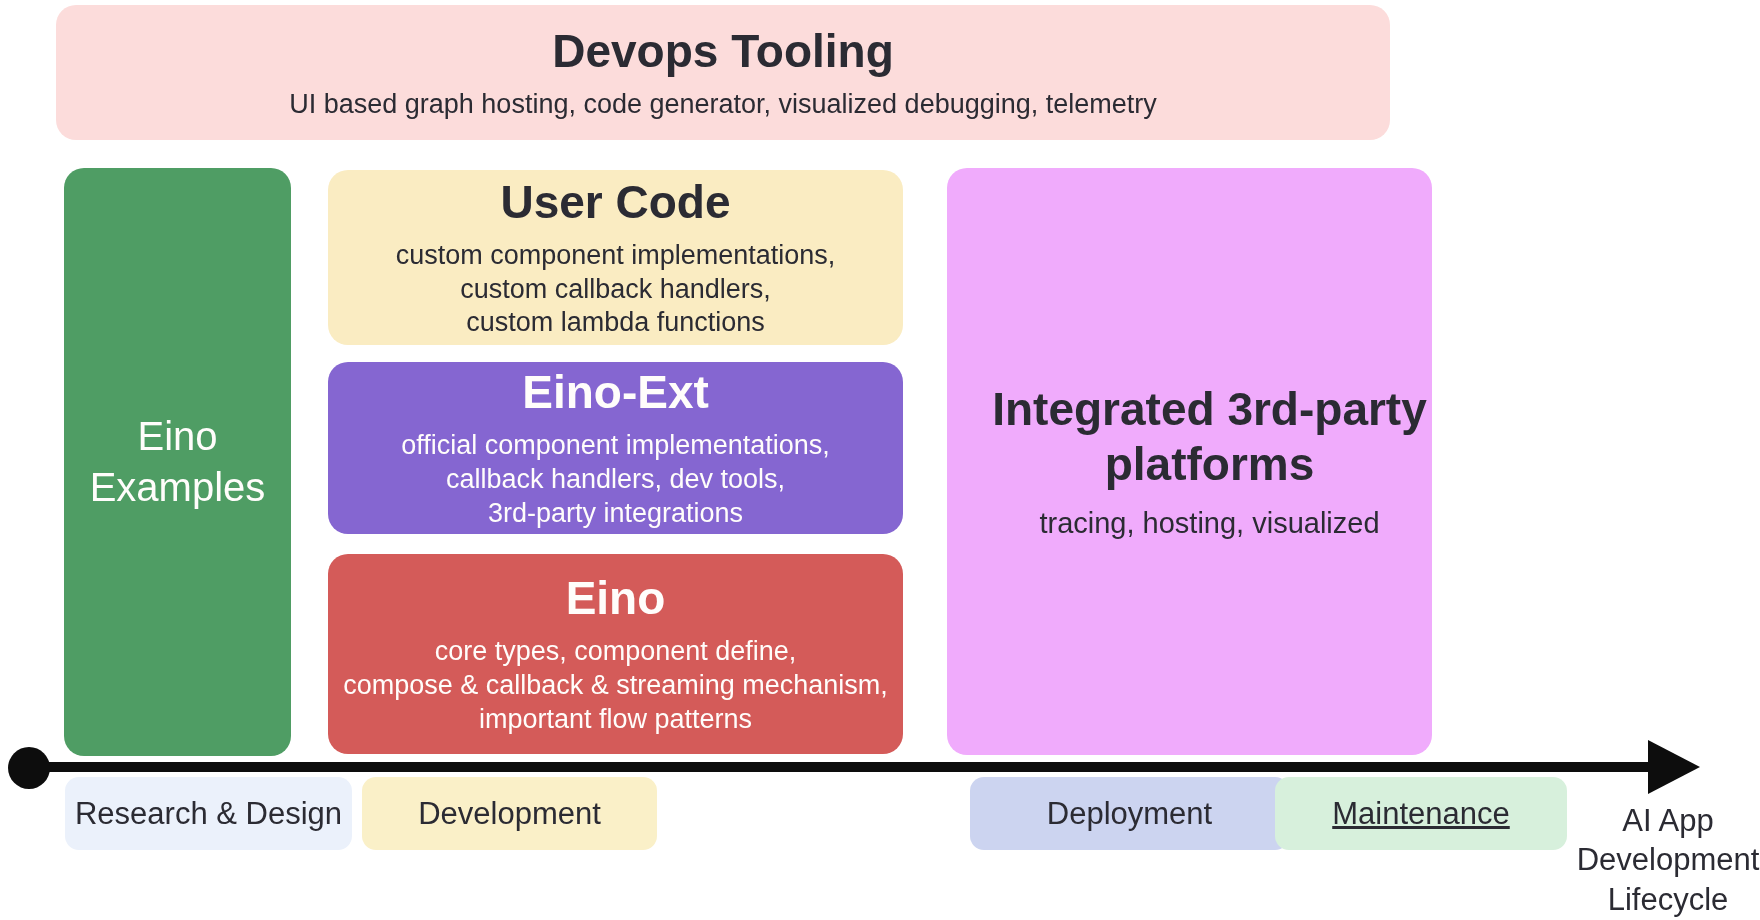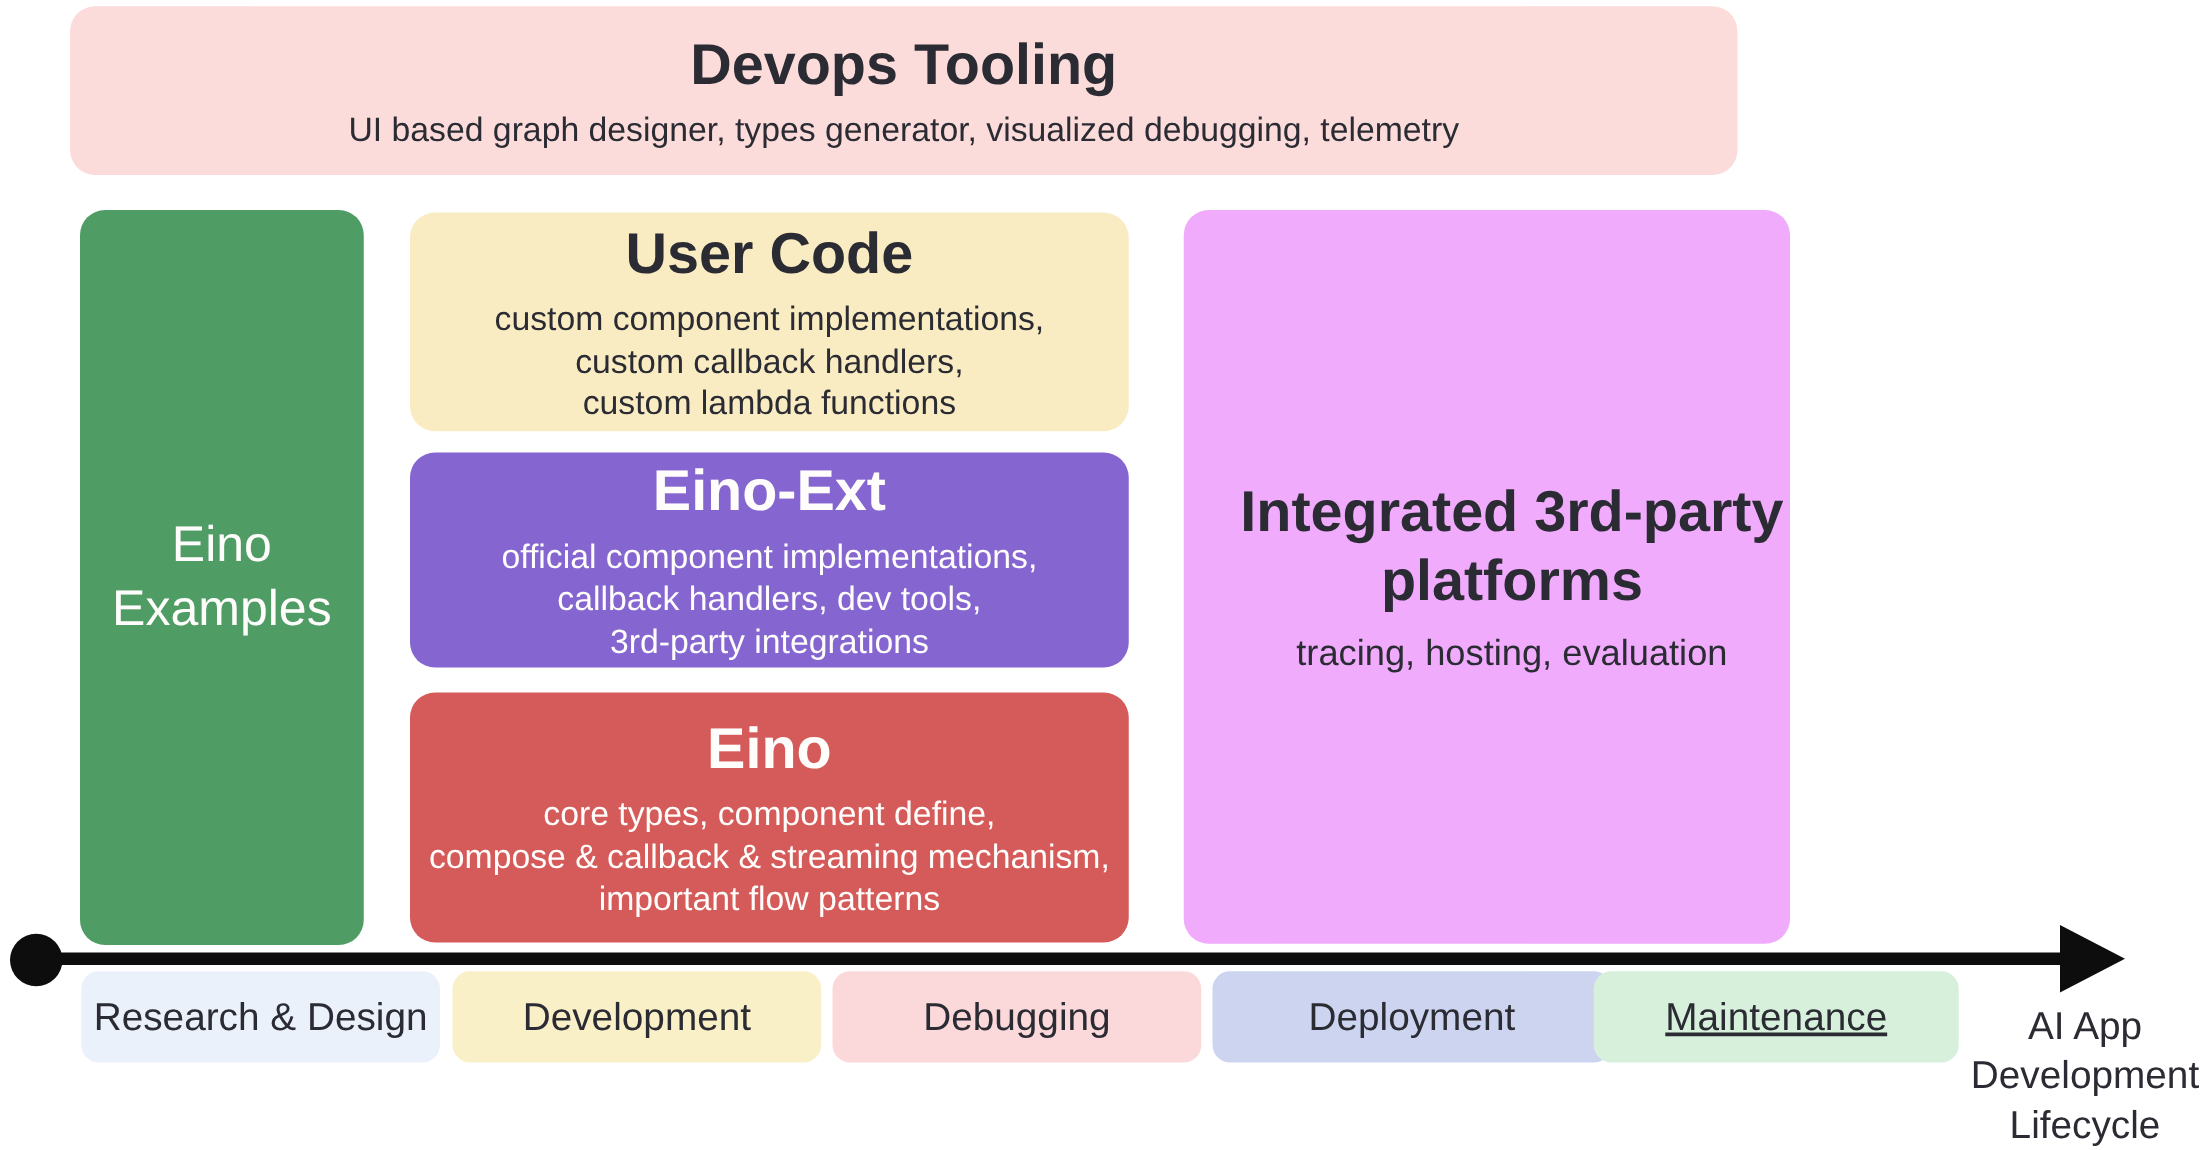--- a/index.html
+++ b/index.html
@@ -89,21 +89,21 @@
     white-space: pre-line;
   }
 </style>
 </head>
 <body>
 
 <div class="canvas">
 
   <div class="box devops" style="background-color: rgb(252, 220, 219); color: rgb(43, 43, 51);">
     <div class="box-title">Devops Tooling</div>
-    <div class="box-body">UI based graph designer, types generator, visualized debugging, telemetry</div>
+    <div class="box-body">UI based graph hosting, code generator, visualized debugging, telemetry</div>
   </div>
 
   <div class="box eino-examples" style="background-color: rgb(79, 157, 100); color: rgb(255, 253, 251);">
     <div class="box-title">Eino
 Examples</div>
   </div>
 
   <div class="box user-code" style="background-color: rgb(250, 236, 194); color: rgb(43, 43, 51);">
     <div class="box-title">User Code</div>
     <div class="box-body">custom component implementations,
@@ -121,35 +121,32 @@
   <div class="box eino-core" style="background-color: rgb(212, 91, 89); color: rgb(255, 253, 251);">
     <div class="box-title">Eino</div>
     <div class="box-body">core types, component define,
 compose &amp; callback &amp; streaming mechanism,
 important flow patterns</div>
   </div>
 
   <div class="box platforms" style="background-color: #f0abfc; color: rgb(43, 43, 51); padding-left: 40px;">
     <div class="box-title">Integrated 3rd-party
 platforms</div>
-    <div class="box-body">tracing, hosting, evaluation</div>
+    <div class="box-body">tracing, hosting, visualized</div>
   </div>
 
   <div class="tl-circle" style="background-color: rgb(13, 13, 13);"></div>
   <div class="tl-line" style="background-color: rgb(13, 13, 13);"></div>
   <div class="tl-arrowhead" style="border-left-color: rgb(13, 13, 13);"></div>
 
   <div class="stage stage-0" style="background-color: rgb(235, 241, 251); color: rgb(43, 43, 51);">
     <span>Research &amp; Design</span>
   </div>
   <div class="stage stage-1" style="background-color: rgb(250, 240, 200); color: rgb(43, 43, 51);">
     <span>Development</span>
-  </div>
-  <div class="stage stage-2" style="background-color: rgb(251, 216, 218); color: rgb(43, 43, 51);">
-    <span>Debugging</span>
   </div>
   <div class="stage stage-3" style="background-color: rgb(204, 212, 240); color: rgb(43, 43, 51);">
     <span>Deployment</span>
   </div>
   <div class="stage stage-4" style="background-color: rgb(215, 240, 220); color: rgb(43, 43, 51);">
     <span>Maintenance</span>
   </div>
 
   <div class="axis-label" style="color: rgb(43, 43, 51);">AI App
 Development

